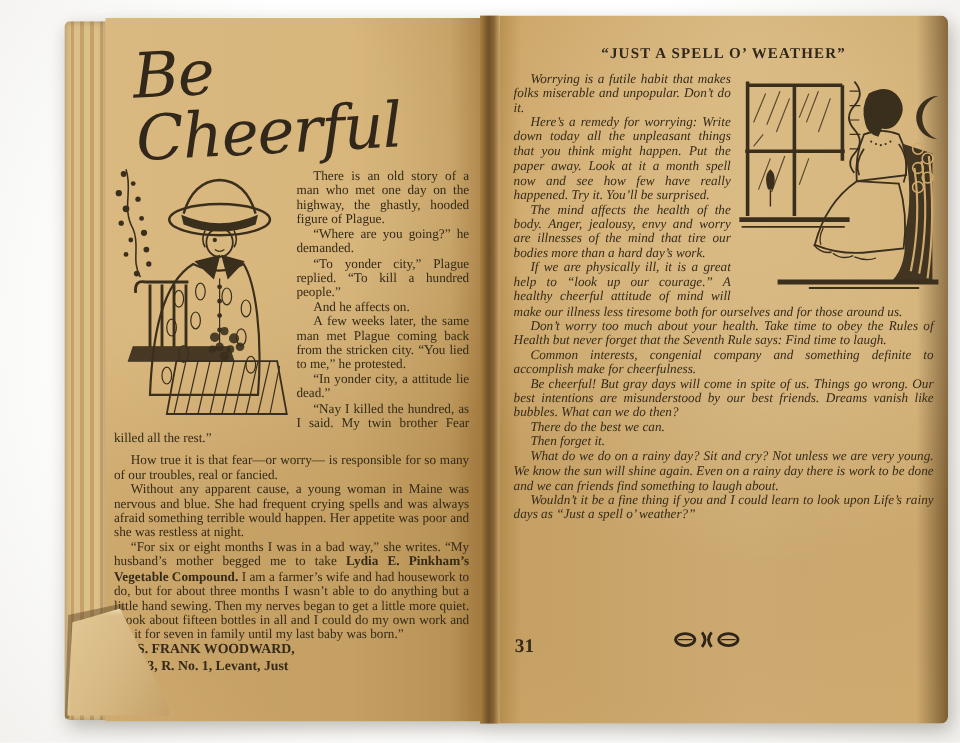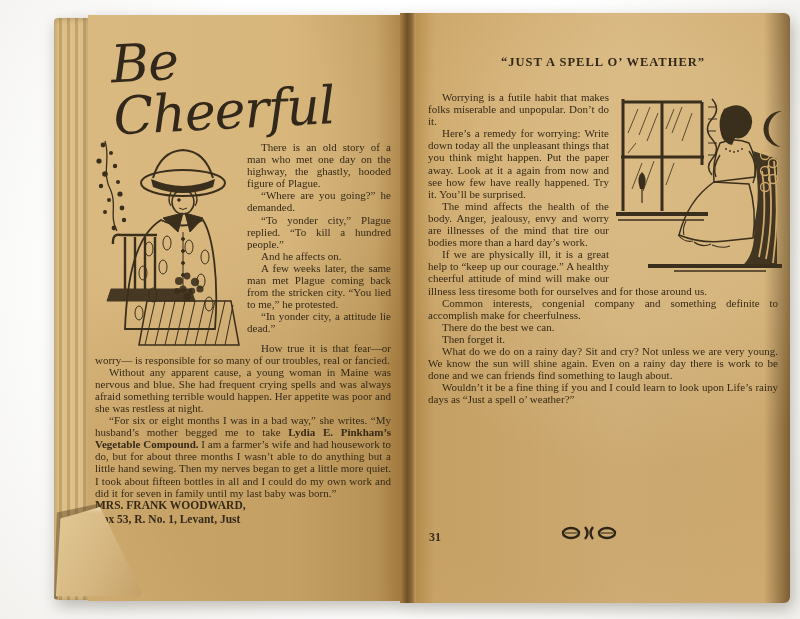--- a/index.html
+++ b/index.html
@@ -24,37 +24,37 @@
     background:
       radial-gradient(circle at 60% 30%, rgba(255,240,200,.16) 0 30%, transparent 60%),
       radial-gradient(circle at 35% 75%, rgba(110,80,35,.08) 0 25%, transparent 55%),
       linear-gradient(90deg,#b8904f 0%,#cda76a 5%,#d4b178 55%,#cfab70 93%,#7d5e33 100%);
     border-radius:0 6px 6px 0;}
   .title{font-family:"DejaVu Serif", serif;font-style:italic;font-size:52px;
          line-height:1;margin:16px 0 6px 24px;transform:rotate(-3deg);
          letter-spacing:-1px;color:#31271a;}
   .lbody, .rbody{font-size:11px;line-height:1.1;text-align:justify;}
   .lbody{padding:0 9px 0 7px;}
-  .rbody{padding:0 12px;margin-top:21px;}
+  .rbody{padding:0 12px;margin-top:8px;font-style:italic;}
   p{margin:0;text-indent:14px;}
   p.gap{margin-top:7px;}
   .illusL{float:left;width:150px;height:212px;margin:-2px 6px 2px -4px;}
   .illusR{float:right;width:168px;height:180px;margin:2px -6px 4px 7px;}
   .sig{font-size:11.5px;line-height:1.2;font-weight:bold;text-indent:0;}
   .sig.addr{font-weight:bold;}
   .header{font-size:12.5px;font-weight:bold;text-align:center;letter-spacing:1px;
-          margin-top:42px;color:#31271a;}
+          margin-top:24px;color:#31271a;}
   .fold{position:absolute;left:2px;top:494px;width:88px;height:91px;
         clip-path:polygon(0% 98%, 5% 13%, 50% 0%, 100% 98%);
         background:linear-gradient(118deg,#e2c996 0%,#d5b680 55%,#c4a067 100%);
         box-shadow:inset 0 3px 4px rgba(255,245,215,.5);}
   .foldshadow{position:absolute;left:0px;top:490px;width:94px;height:96px;
         clip-path:polygon(0% 100%, 3% 10%, 51% 0%, 54% 5%, 7% 16%, 4% 100%);
         background:rgba(85,62,30,.45);}
-  .pagenum{position:absolute;left:13px;top:517px;font-size:12px;font-weight:bold;}
+  .pagenum{position:absolute;left:13px;top:517px;font-size:16px;font-weight:bold;}
   .ornament{position:absolute;left:142px;top:512px;width:62px;height:16px;}
   svg{stroke:#3a2e1c;}
   .ink{fill:#3a2e1c;}
   .nofill{fill:none;}
 </style>
 </head>
 <body>
 
 <div class="scene">
   <div class="book">
@@ -137,20 +137,21 @@
             <path d="M64 162 L54 206 M74 162 L64 206 M84 162 L74 206 M94 162 L84 206 M104 162 L94 206 M114 162 L104 206 M124 162 L114 206 M134 162 L124 206 M142 166 L134 206"></path>
           </g>
         </svg>
 
         <p>There is an old story of a man who met one day on the highway, the ghastly, hooded figure of Plague.</p>
         <p>“Where are you going?” he demanded.</p>
         <p>“To yonder city,” Plague replied. “To kill a hundred people.”</p>
         <p>And he affects on.</p>
         <p>A few weeks later, the same man met Plague coming back from the stricken city. “You lied to me,” he protested.</p>
         <p>“In yonder city, a attitude lie dead.”</p>
+        <p>“Nay I killed the hundred, as I said. My twin brother Fear killed all the rest.”</p>
         <p class="gap">How true it is that fear—or worry— is responsible for so many of our troubles, real or fancied.</p>
         <p>Without any apparent cause, a young woman in Maine was nervous and blue. She had frequent crying spells and was always afraid something terrible would happen. Her appetite was poor and she was restless at night.</p>
         <p><span>“For six or eight months I was in a bad way,” she writes. “My husband’s mother begged me to take </span><b>Lydia E. Pinkham’s Vegetable Compound.</b><span> I am a farmer’s wife and had housework to do, but for about three months I wasn’t able to do anything but a little hand sewing. Then my nerves began to get a little more quiet. I took about fifteen bottles in all and I could do my own work and did it for seven in family until my last baby was born.”</span></p>
         <div class="sig">MRS. FRANK WOODWARD,</div>
         <div class="sig addr">Box 53, R. No. 1, Levant, Just</div>
       </div>
     </div>
 
     <div class="gutter"></div>
 
@@ -208,24 +209,26 @@
               <circle cx="149" cy="94" r="4.5"></circle>
           </g>
 
           <path class="ink" stroke="none" d="M166 18 a19 19 0 0 0 -1 36 a14 14 0 0 1 1 -36 z"></path>
 
           <path class="nofill" stroke-width="4" d="M32 173 H166"></path>
           <path class="nofill" stroke-width="1.5" d="M58 178 H150"></path>
         </svg>
 
         <p>Worrying is a futile habit that makes folks miserable and unpopular. Don’t do it.</p>
-        <p>Here’s a remedy for worrying: Write down today all the unpleasant things that you think might happen. Put the paper away. Look at it a again from now and see how few have really happened. Try it. You’ll be surprised.</p>
+        <p>Here’s a remedy for worrying: Write down today all the unpleasant things that you think might happen. Put the paper away. Look at it a month spell now and see how few have really happened. Try it. You’ll be surprised.</p>
         <p>The mind affects the health of the body. Anger, jealousy, envy and worry are illnesses of the mind that tire our bodies more than a hard day’s work.</p>
-        <p>If we are physically ill, it is a great help to “keep up our courage.” A healthy cheerful attitude of mind will make our illness less tiresome both for ourselves and for those around us.</p>
+        <p>If we are physically ill, it is a great help to “look up our courage.” A healthy cheerful attitude of mind will make our illness less tiresome both for ourselves and for those around us.</p>
+        <p>Don’t worry too much about your health. Take time to obey the Rules of Health but never forget that the Seventh Rule says: Find time to laugh.</p>
         <p>Common interests, congenial company and something definite to accomplish make for cheerfulness.</p>
+        <p>Be cheerful! But gray days will come in spite of us. Things go wrong. Our best intentions are misunderstood by our best friends. Dreams vanish like bubbles. What can we do then?</p>
         <p>There do the best we can.</p>
         <p>Then forget it.</p>
         <p>What do we do on a rainy day? Sit and cry? Not unless we are very young. We know the sun will shine again. Even on a rainy day there is work to be done and we can friends find something to laugh about.</p>
         <p>Wouldn’t it be a fine thing if you and I could learn to look upon Life’s rainy days as “Just a spell o’ weather?”</p>
       </div>
       <div class="pagenum">31</div>
       <svg class="ornament" viewBox="0 0 62 16">
         <g fill="none" stroke="#2e2517" stroke-width="2.4">
           <ellipse cx="13" cy="8" rx="8" ry="5"></ellipse>
           <ellipse cx="49" cy="8" rx="8" ry="5"></ellipse>

